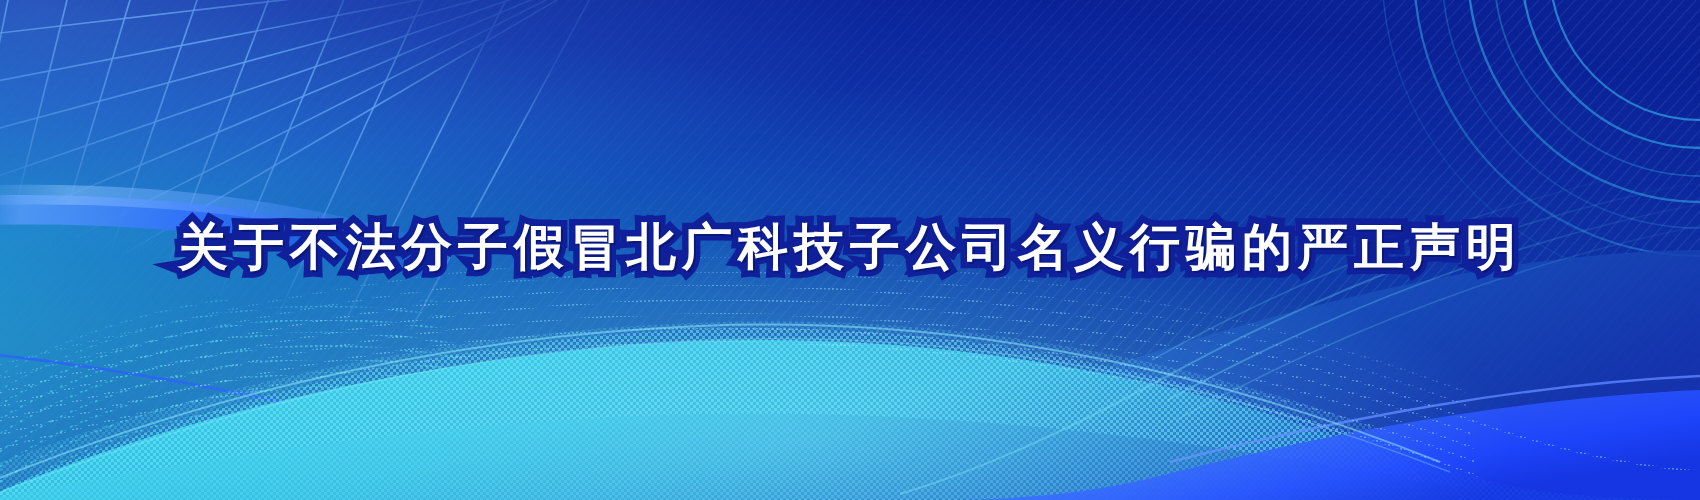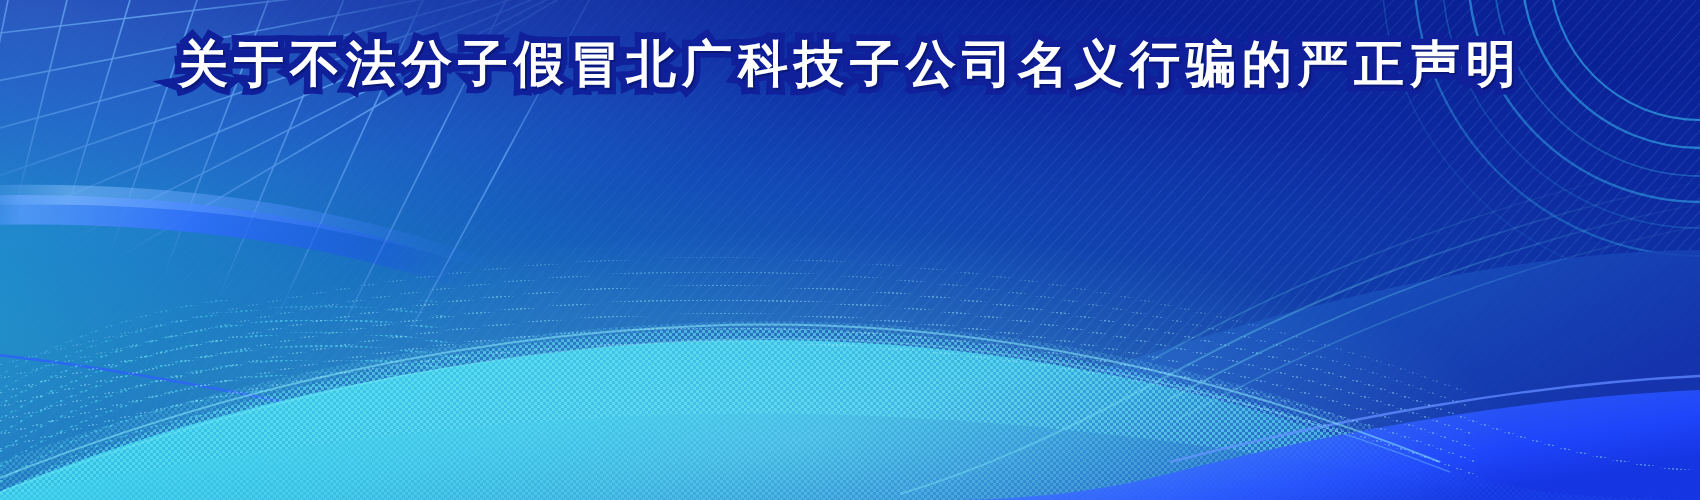--- a/index.html
+++ b/index.html
@@ -24,20 +24,21 @@
     height: 100%;
     display: block;
   }
   #title-wrap {
     position: absolute;
     left: 0;
     top: 0;
     width: 1700px;
     height: 500px;
     display: flex;
+    align-items: center;
     justify-content: center;
     pointer-events: none;
   }
   #banner-title {
     font-size: 50px;
     font-weight: bold;
     letter-spacing: 6px;
     color: #ffffff;
     white-space: nowrap;
     transform: translateY(-3px);

